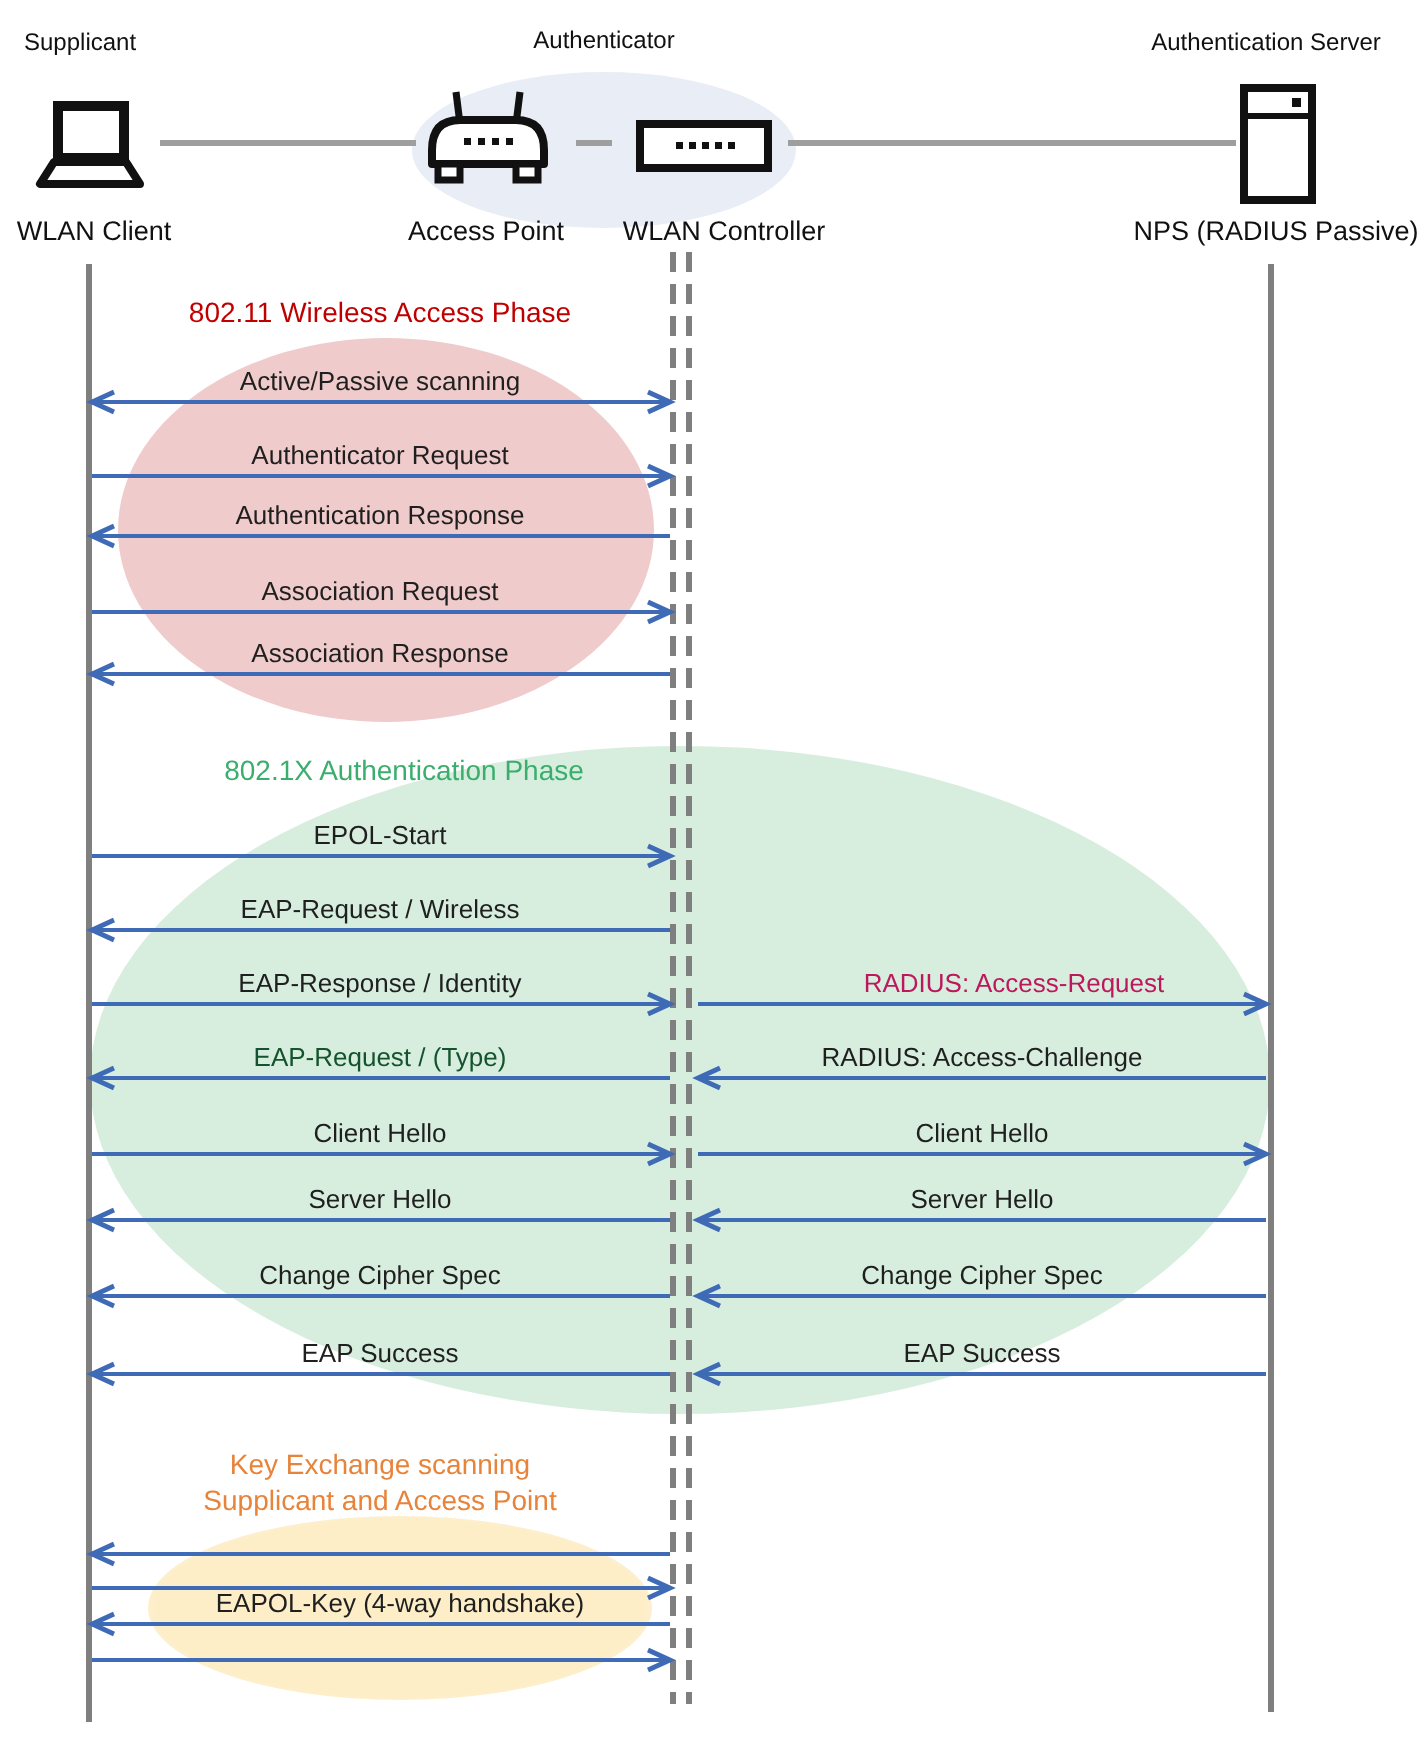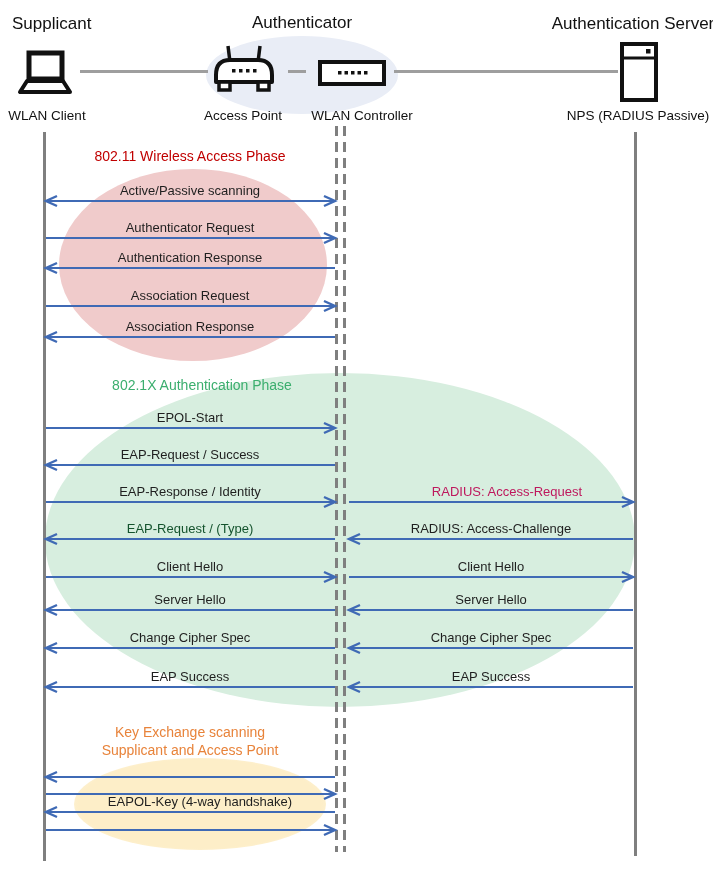--- a/index.html
+++ b/index.html
@@ -1,20 +1,20 @@
 <!DOCTYPE html>
 <html><head>
 <meta charset="utf-8">
 <style>
   html,body{margin:0;padding:0;background:#fff;}
   .canvas{
     position:relative;width:713px;height:875px;background:#ffffff;
     font-family:"Liberation Sans", sans-serif;overflow:hidden;
   }
-  .role-label{position:absolute;font-size:17px;color:#111;white-space:nowrap;}
+  .role-label{position:absolute;font-size:12px;color:#111;white-space:nowrap;}
   .centered{transform:translateX(-50%);}
   .node-label{position:absolute;font-size:13.5px;color:#111;white-space:nowrap;transform:translateX(-50%);}
   .icon{position:absolute;}
   .halo{position:absolute;border-radius:50%;background:#E9EDF6;}
   .connector{position:absolute;height:3px;background:#9E9E9E;}
   .lifeline{position:absolute;width:3px;background:#7F7F7F;}
   .dashline{position:absolute;width:3px;
     background:repeating-linear-gradient(to bottom,#7F7F7F 0 10px,transparent 10px 16px);}
   .ellipse{position:absolute;border-radius:50%;}
   .phase-title{position:absolute;transform:translateX(-50%);font-size:14px;
@@ -119,21 +119,21 @@
       <div class="msg-label" style="left: 190px; top: 319px; color: rgb(31, 31, 31);">Association Response</div>
       <svg class="arrow-svg" width="301" height="14" style="left: 40px; top: 421px;">
         <line x1="6" y1="7" x2="295" y2="7" stroke="#3F6AB5" stroke-width="2"></line>
         <polyline points="284,2 295,7 284,12" fill="none" stroke="#3F6AB5" stroke-width="2.4"></polyline>
       </svg>
       <div class="msg-label" style="left: 190px; top: 410px; color: rgb(31, 31, 31);">EPOL-Start</div>
       <svg class="arrow-svg" width="301" height="14" style="left: 40px; top: 458px;">
         <line x1="6" y1="7" x2="295" y2="7" stroke="#3F6AB5" stroke-width="2"></line>
         <polyline points="17,2 6,7 17,12" fill="none" stroke="#3F6AB5" stroke-width="2.4"></polyline>
       </svg>
-      <div class="msg-label" style="left: 190px; top: 447px; color: rgb(31, 31, 31);">EAP-Request / Success</div>
+      <div class="msg-label" style="left: 190px; top: 447px; color: rgb(31, 31, 31);">EAP-Request / Wireless</div>
       <svg class="arrow-svg" width="301" height="14" style="left: 40px; top: 495px;">
         <line x1="6" y1="7" x2="295" y2="7" stroke="#3F6AB5" stroke-width="2"></line>
         <polyline points="284,2 295,7 284,12" fill="none" stroke="#3F6AB5" stroke-width="2.4"></polyline>
       </svg>
       <div class="msg-label" style="left: 190px; top: 484px; color: rgb(31, 31, 31);">EAP-Response / Identity</div>
       <svg class="arrow-svg" width="296" height="14" style="left: 343px; top: 495px;">
         <line x1="6" y1="7" x2="290" y2="7" stroke="#3F6AB5" stroke-width="2"></line>
         <polyline points="279,2 290,7 279,12" fill="none" stroke="#3F6AB5" stroke-width="2.4"></polyline>
       </svg>
       <div class="msg-label" style="left: 507px; top: 484px; color: #be185d;">RADIUS: Access-Request</div>

